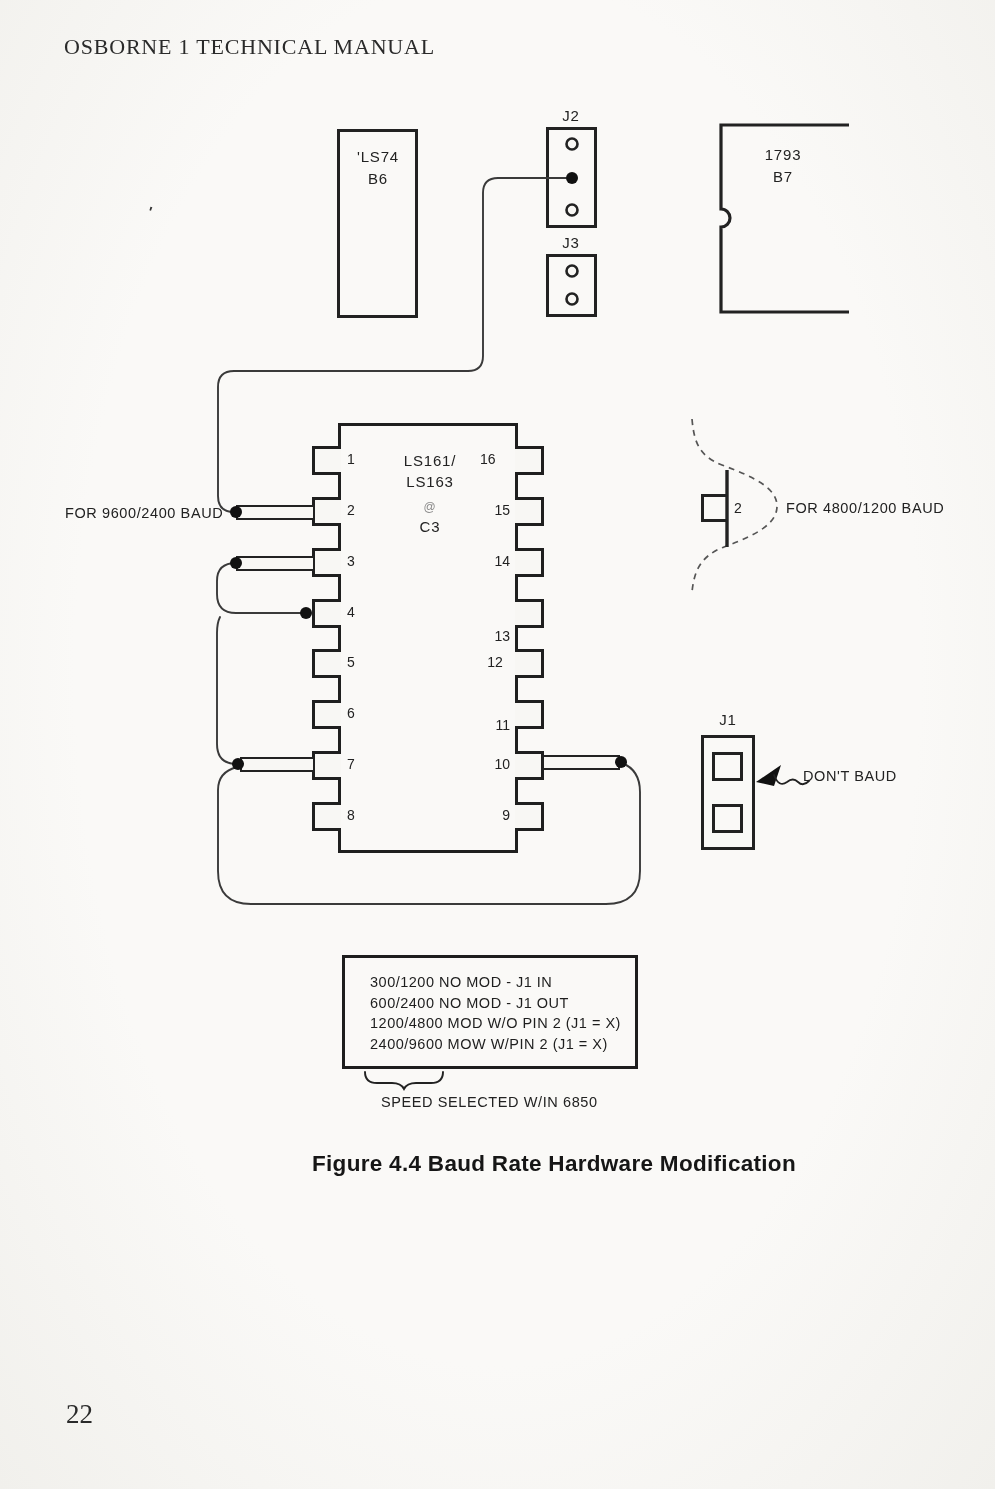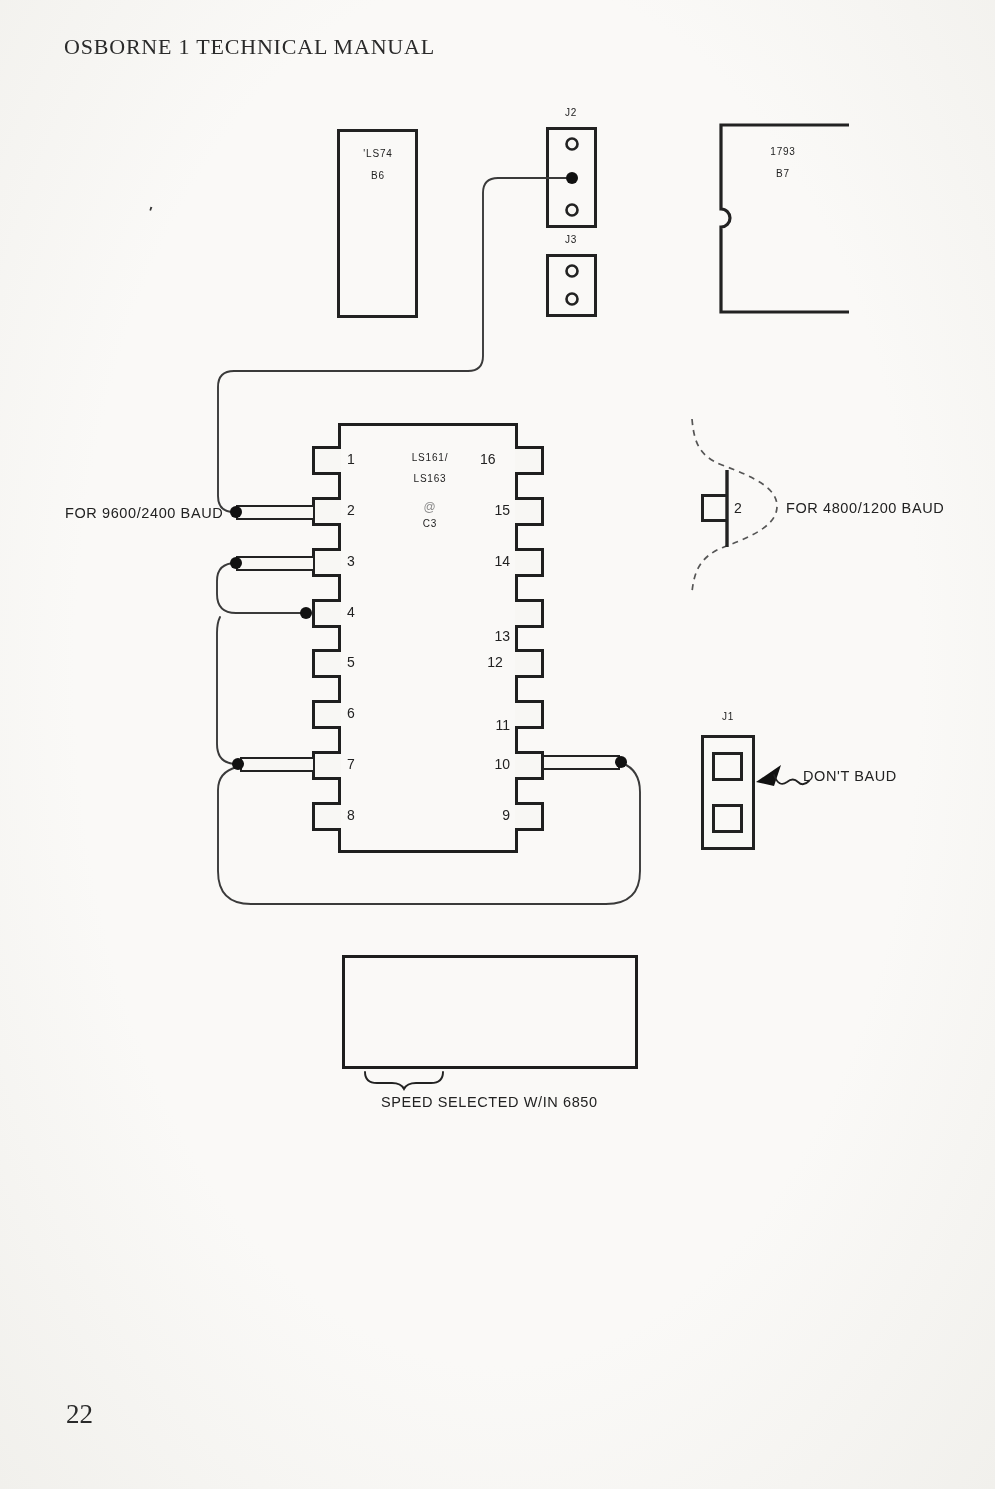--- a/index.html
+++ b/index.html
@@ -17,21 +17,21 @@
   
   .doc-header{
     font-family:"Liberation Serif", serif;
     font-size:22px;letter-spacing:0.8px;color:#2a2a2a;
   }
   .page-num{
     font-family:"Liberation Serif", serif;
     font-size:27px;color:#2a2a2a;
   }
   .lbl{font-size:14.5px;letter-spacing:0.6px;color:#222;white-space:nowrap;}
-  .chip-lbl{font-size:10px;letter-spacing:0.8px;color:#222;text-align:center;}
+  .chip-lbl{font-size:15px;letter-spacing:0.8px;color:#222;text-align:center;}
   .pin-num{font-size:14px;color:#222;}
   .caption{font-size:22.5px;font-weight:bold;letter-spacing:0.3px;color:#161616;white-space:nowrap;}
   .at-sym{font-size:12px;color:#8a8a8a;}
   
   .box{box-sizing:border-box;border:3px solid #222;background:transparent;}
   .icbody{box-sizing:border-box;border:3px solid #1f1f1f;background:transparent;}
   .pinL{box-sizing:border-box;left:312px;width:29px;height:29px;
         border:3px solid #1f1f1f;border-right:none;background:#f8f7f4;}
   .pinR{box-sizing:border-box;left:515px;width:29px;height:29px;
         border:3px solid #1f1f1f;border-left:none;background:#f8f7f4;}
@@ -120,22 +120,29 @@
   <div class="abs detailpin" style="left:701px;top:494px;width:27px;height:28px;"></div>
   <div class="abs pin-num" style="left:734px;top:500px;">2</div>
 
   <div class="abs chip-lbl" style="left:714px;top:711px;width:28px;">J1</div>
   <div class="abs jbox" style="left:701px;top:735px;width:54px;height:115px;"></div>
   <div class="abs jsq" style="left:712px;top:752px;width:31px;height:29px;"></div>
   <div class="abs jsq" style="left:712px;top:804px;width:31px;height:29px;"></div>
   <div class="abs lbl" style="left:803px;top:768px;">DON'T BAUD</div>
 
   <div class="abs tablebox" style="left:342px;top:955px;width:296px;height:114px;"></div>
+  <div class="abs tablelines" style="left:370px;top:972px;">
+    <div>300/1200 NO MOD - J1 IN</div>
+    <div>600/2400 NO MOD - J1 OUT</div>
+    <div>1200/4800 MOD W/O PIN 2 (J1 = X)</div>
+    <div>2400/9600 MOW W/PIN 2 (J1 = X)</div>
+  </div>
   <div class="abs lbl" style="left:381px;top:1094px;">SPEED SELECTED W/IN 6850</div>
 
+  <div class="abs caption" style="left:312px;top:1151px;">Figure 4.4 Baud Rate Hardware Modification</div>
 
   <div class="abs page-num" style="left:66px;top:1399px;">22</div>
 
   <svg width="995" height="1489" viewBox="0 0 995 1489">
 
     <path d="M 849 125 L 721 125 L 721 209 A 9 9 0 0 1 721 227 L 721 312 L 849 312" fill="none" stroke="#222" stroke-width="3.2"></path>
 
     <path d="M 566 178 L 498 178 Q 483 178 483 193 L 483 356 Q 483 371 468 371 L 234 371 Q 218 371 218 387 L 218 496 Q 218 512 234 512 L 236 512" fill="none" stroke="#3a3a3a" stroke-width="1.9" stroke-linecap="round"></path>
 
     <path d="M 236 563 Q 217 563 217 581 L 217 594 Q 217 613 236 613 L 305 613" fill="none" stroke="#3a3a3a" stroke-width="1.9" stroke-linecap="round"></path>

